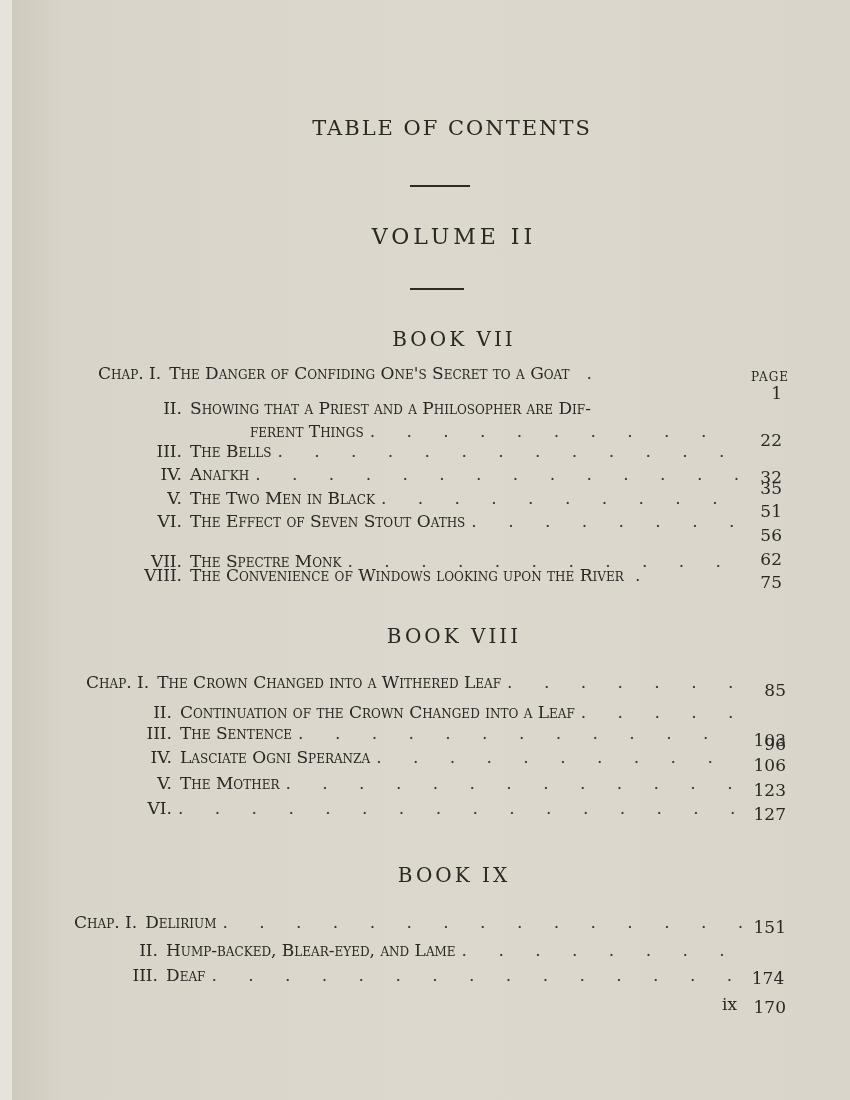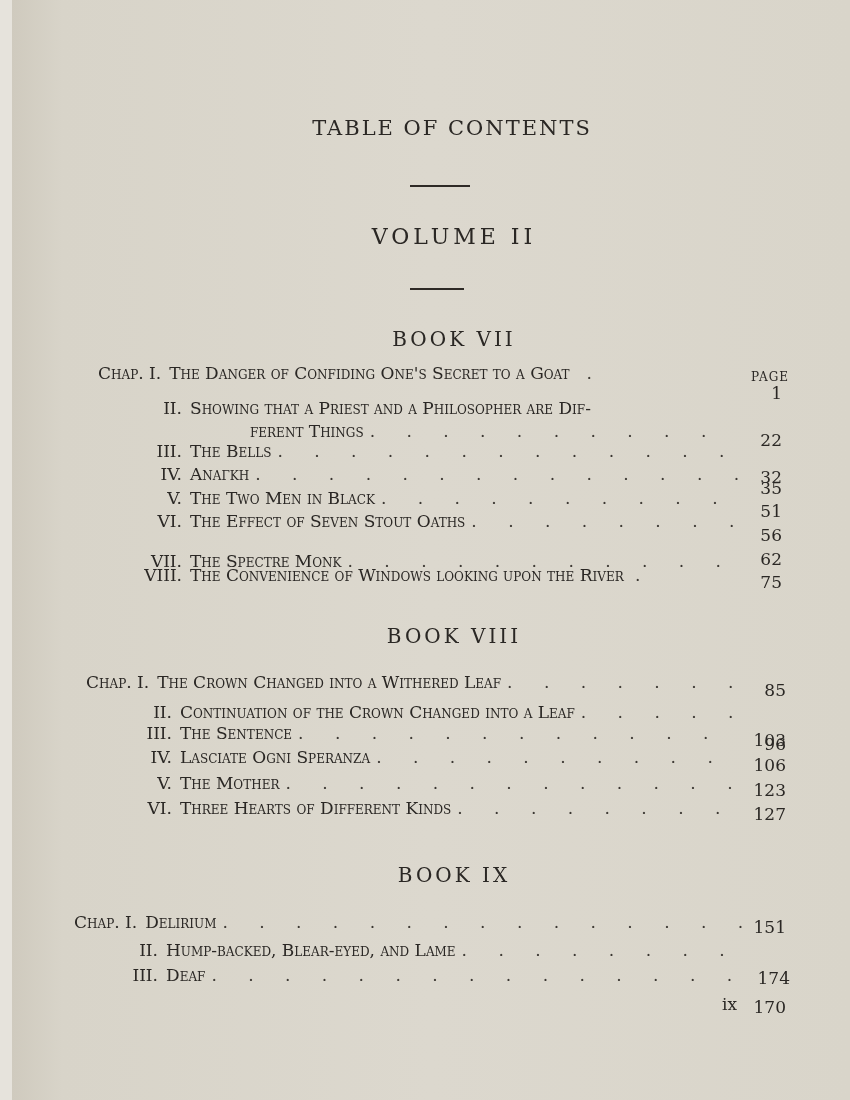--- a/index.html
+++ b/index.html
@@ -181,21 +181,20 @@
     <span class="num" style="width:70px;">V.</span>
     <span class="title-t">The Mother</span>
     <span class="leader">. . . . . . . . . . . . . . . . . . . . . . . . . . . . . .</span>
   </div>
   <div class="row" style="left:714px; top:778px; width:60px;">
       <span class="pg" style="left:0;">123</span>
     </div>
 
   <div class="row" style="left:90px; top:796px; width:634px;">
     <span class="num" style="width:70px;">VI.</span>
-    <span class="title-t">Three Hearts of Different Kinds</span>
     <span class="leader">. . . . . . . . . . . . . . . . . . . . . . . . . . . . . .</span>
   </div>
   <div class="row" style="left:714px; top:802px; width:60px;">
       <span class="pg" style="left:0;">127</span>
     </div>
 
   <div class="book" style="top:863px;">BOOK IX</div>
 
   <div class="row" style="left:62px; top:910px; width:670px;">
     <span style="font-variant:small-caps;">Chap.</span>&nbsp;<span class="num">I.</span>
@@ -214,17 +213,17 @@
   <div class="row" style="left:714px; top:995px; width:60px;">
       <span class="pg" style="left:0;">170</span>
     </div>
 
   <div class="row" style="left:86px; top:963px; width:646px;">
     <span class="num" style="width:60px;">III.</span>
     <span class="title-t">Deaf</span>
     <span class="leader">. . . . . . . . . . . . . . . . . . . . . . . . . . . . . .</span>
   </div>
   <div class="row" style="left:714px; top:966px; width:60px;">
-      <span class="pg" style="left:4px;">174</span>
+      <span class="pg" style="left:12px;text-align:center;">174</span>
     </div>
 
   <div class="folio">ix</div>
 </div>
 
 </body></html>

